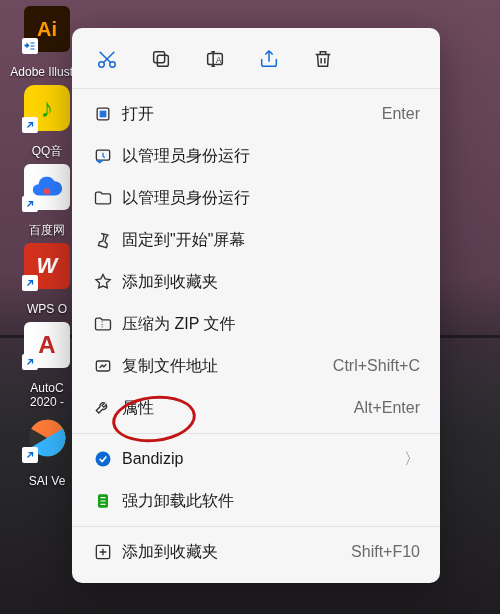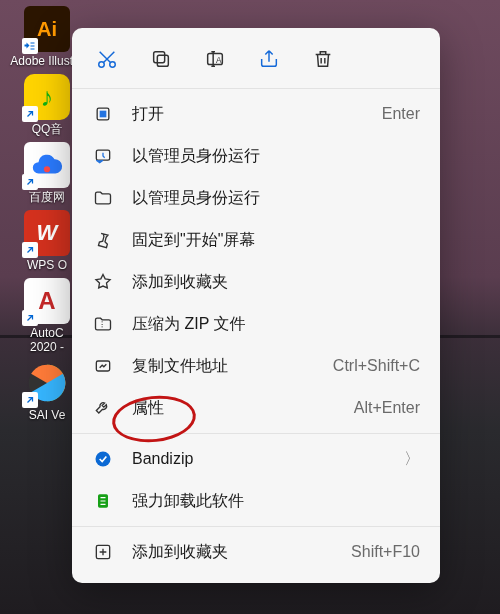--- a/index.html
+++ b/index.html
@@ -1,30 +1,30 @@
 <!DOCTYPE html>
 <html><head>
   <meta charset="utf-8">
   <style>
     * { margin:0; padding:0; box-sizing:border-box; font-family:"Segoe UI","Microsoft YaHei",sans-serif; }
     body { width:500px; height:614px; overflow:hidden; position:relative;
       background:linear-gradient(180deg,#6e4a5e 0%,#5a3d4f 45%,#3c2f3a 55%,#2a2a2e 70%,#1f1c20 100%); }
     .horizon{position:absolute;top:335px;left:0;width:100%;height:3px;background:rgba(15,15,18,.6);}
     .desk-icons{position:absolute;top:4px;left:10px;width:74px;display:flex;flex-direction:column;gap:2px;}
-    .di{display:flex;flex-direction:column;align-items:center;gap:2px;padding:2px 0;}
+    .di{display:flex;flex-direction:column;align-items:center;gap:13px;padding:2px 0;}
     .di .box{width:46px;height:46px;border-radius:6px;position:relative;display:flex;align-items:center;justify-content:center;}
     .di .shortcut{position:absolute;left:-2px;bottom:-2px;width:16px;height:16px;background:#fff;border-radius:2px;display:flex;align-items:center;justify-content:center;}
     .di .shortcut svg{width:12px;height:12px;}
     .di .lbl{color:#fff;font-size:12px;text-align:center;line-height:14px;text-shadow:0 1px 2px rgba(0,0,0,.8);white-space:pre-line;}
     .menu{position:absolute;top:28px;left:72px;width:368px;background:#f6f6f6;border-radius:10px;box-shadow:0 10px 40px rgba(0,0,0,.35);padding:8px 0 10px;}
     .toprow{display:flex;gap:28px;padding:10px 22px 12px;}
     .toprow .ico{width:26px;height:26px;display:flex;align-items:center;justify-content:center;border-radius:4px;}
     .toprow svg{width:22px;height:22px;}
     .sep{height:1px;background:#e2e2e2;margin:4px 0;}
-    .item{display:flex;align-items:center;padding:10px 20px;gap:18px;position:relative;}
+    .item{display:flex;align-items:center;padding:10px 20px;gap:8px;position:relative;}
     .item .ic{width:22px;height:22px;display:flex;align-items:center;justify-content:center;flex-shrink:0;}
     .item .ic svg{width:20px;height:20px;}
     .item .txt{font-size:16px;color:#1a1a1a;flex:1;}
     .item .sc{font-size:16px;color:#6a6a6a;}
     .item .chev{color:#7a7a7a;}
     .circle{position:absolute;border:3px solid #c21414;border-radius:50%;width:84px;height:46px;left:112px;top:396px;pointer-events:none;transform:rotate(-6deg);}
   </style>
 </head>
 <body>
 

